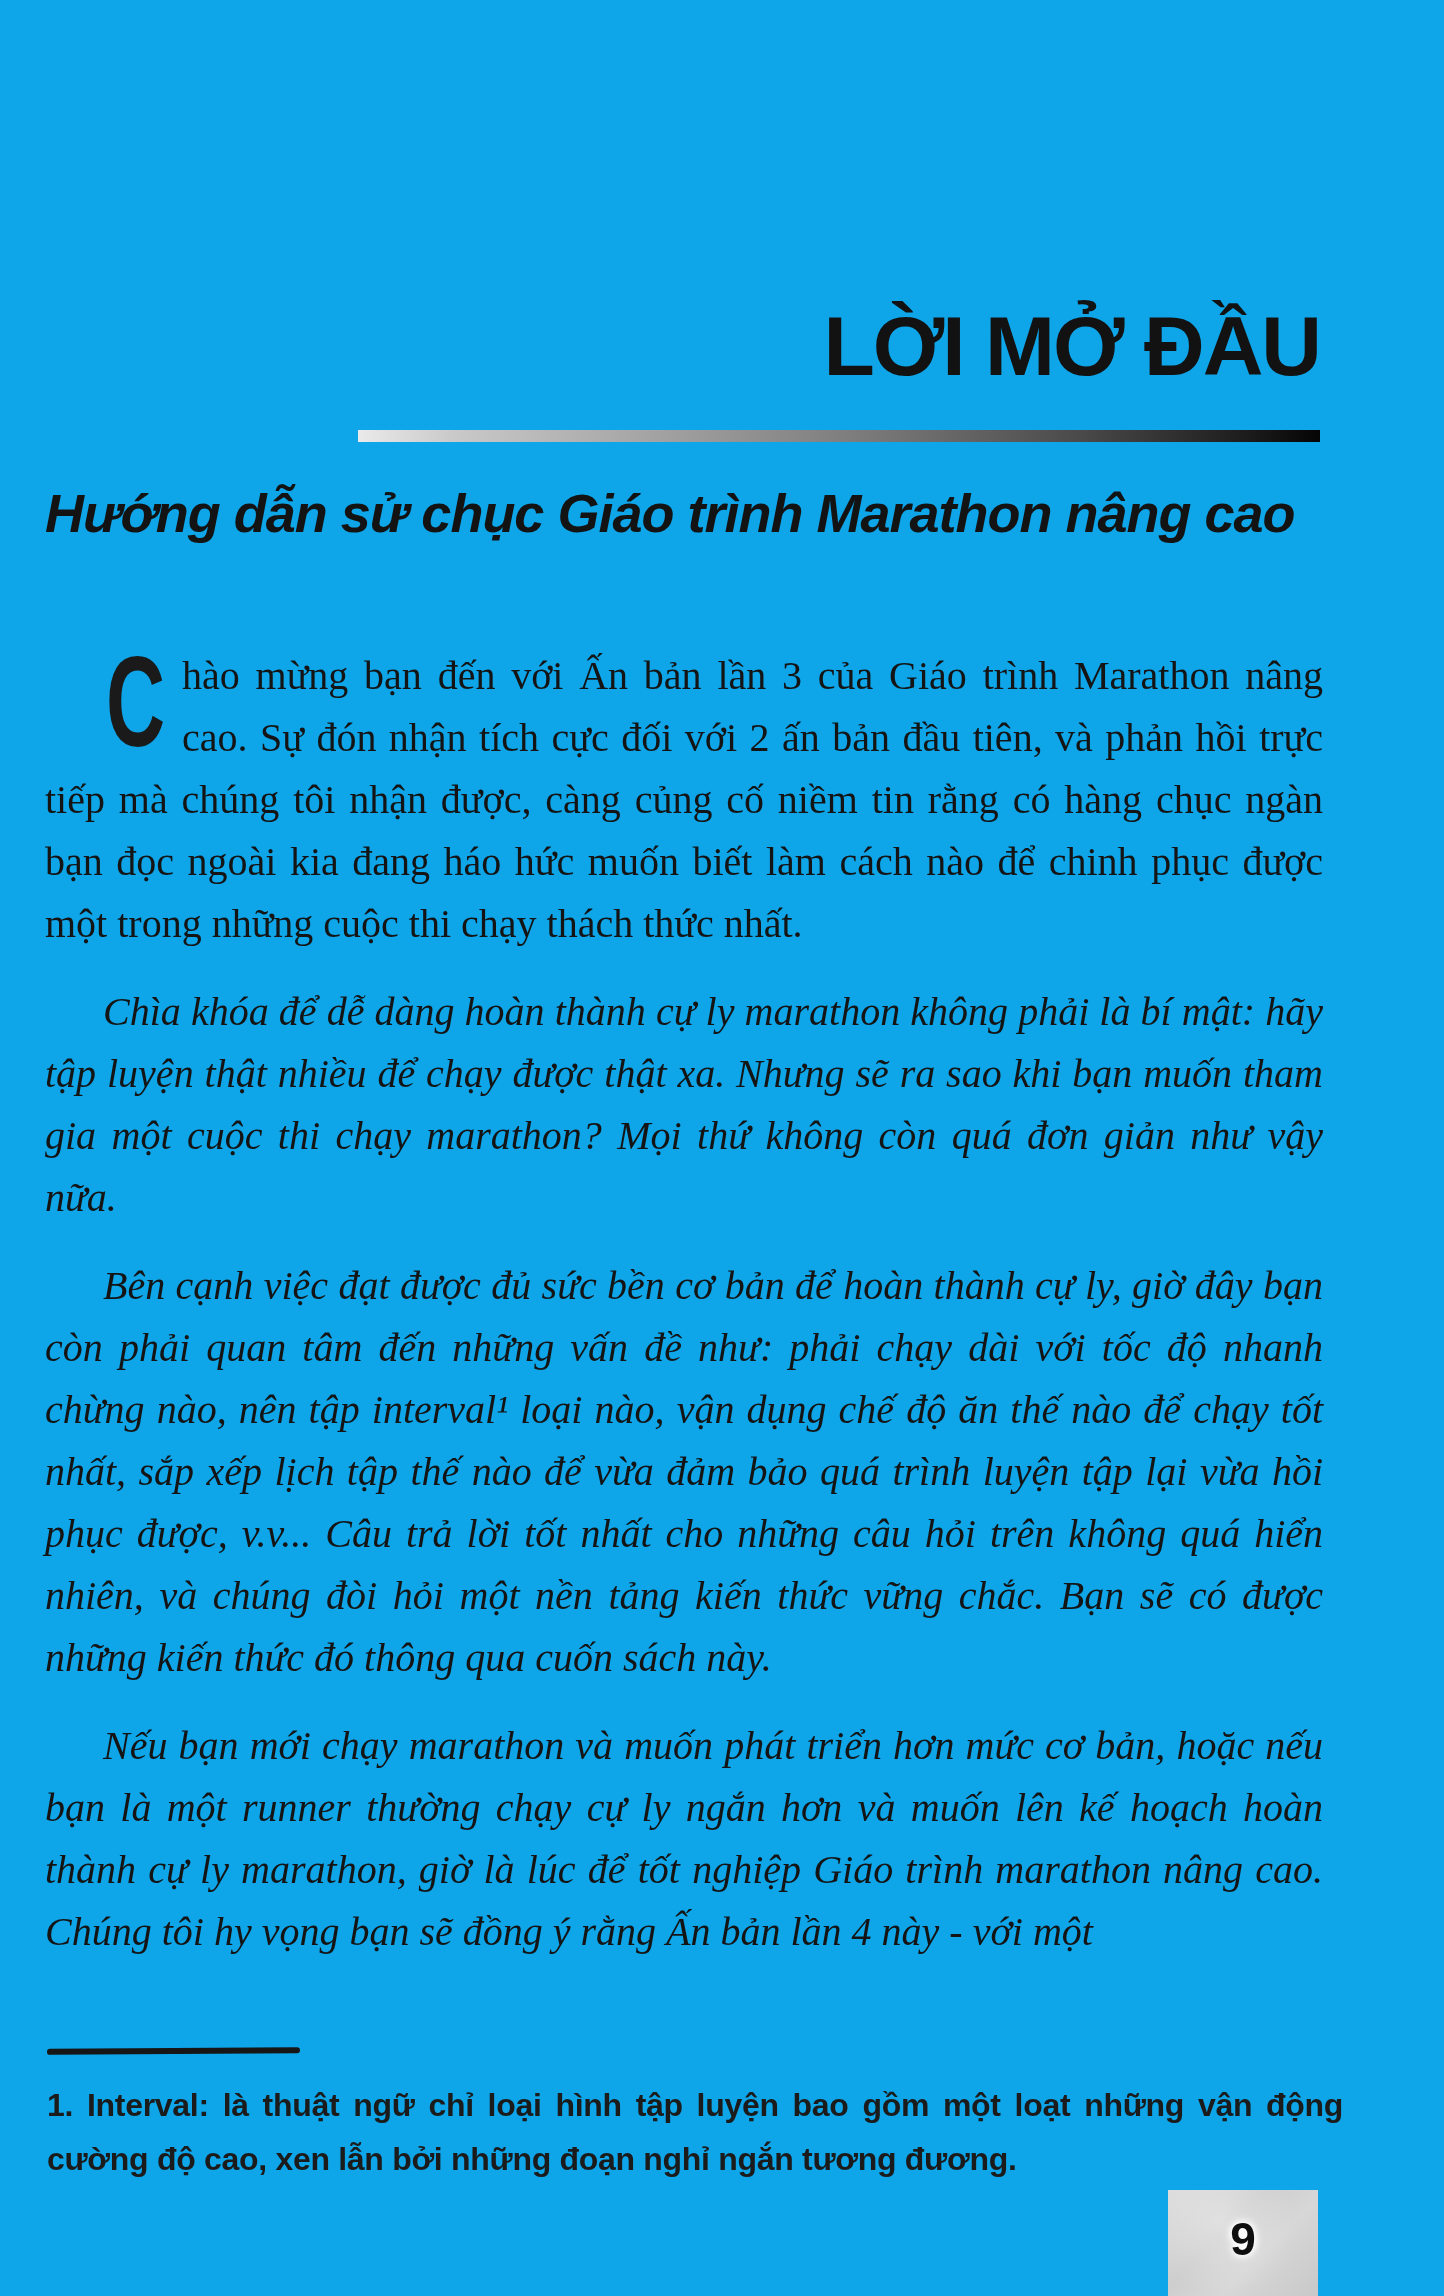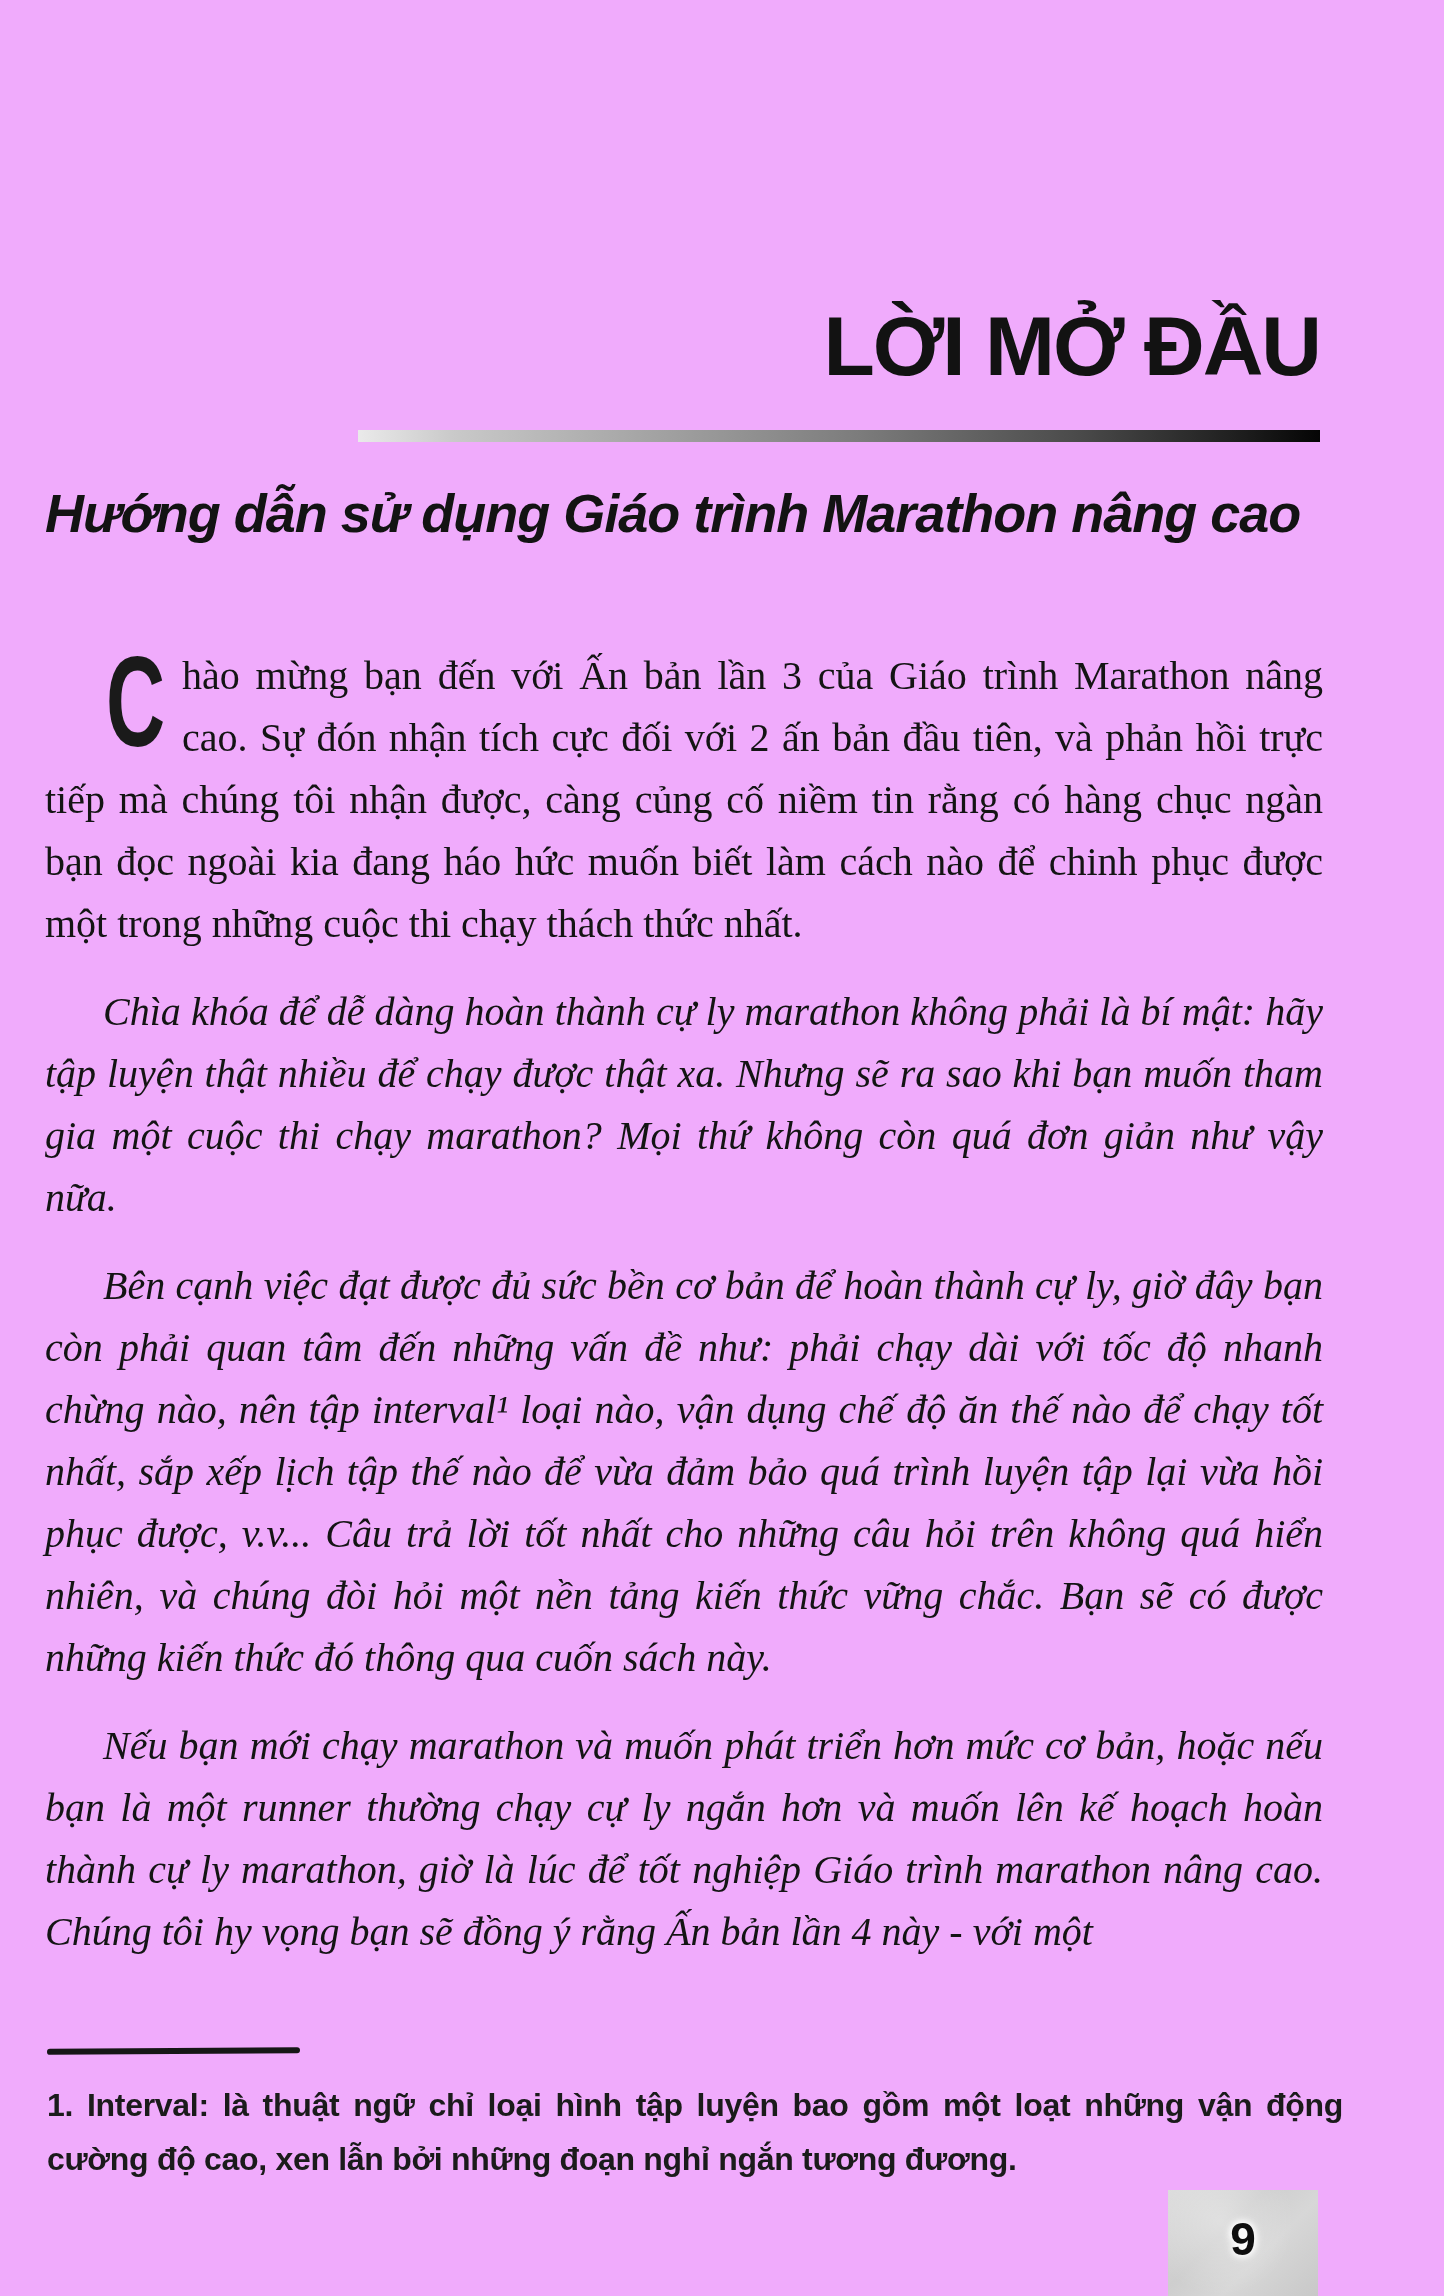--- a/index.html
+++ b/index.html
@@ -1,19 +1,19 @@
 <!DOCTYPE html>
 <html><head>
 <meta charset="utf-8">
 <style>
   html,body{margin:0;padding:0;background:#9a9a9a;}
   .page{
     position:relative;
     width:1444px;height:2296px;
-    background:#f0abfc;
+    background:#0ea5e9;
     color:#161616;
     overflow:hidden;
     font-family:"Liberation Serif", serif;
   }
   
   .title{
     position:absolute;
     top:296px;right:124px;
     margin:0;
     font-family:"Liberation Sans", sans-serif;
@@ -114,21 +114,21 @@
 </style>
 </head>
 <body>
 
 <div class="page">
 
   <h1 class="title">LỜI MỞ ĐẦU</h1>
 
   <div class="title-rule"></div>
 
-  <h2 class="subtitle">Hướng dẫn sử dụng Giáo trình Marathon nâng cao</h2>
+  <h2 class="subtitle">Hướng dẫn sử chục Giáo trình Marathon nâng cao</h2>
 
   <div class="body-block">
     <p class="para">
       <span class="dropcap">C</span><span>hào mừng bạn đến với Ấn bản lần 3 của Giáo trình Marathon nâng cao. Sự đón nhận tích cực đối với 2 ấn bản đầu tiên, và phản hồi trực tiếp mà chúng tôi nhận được, càng củng cố niềm tin rằng có hàng chục ngàn bạn đọc ngoài kia đang háo hức muốn biết làm cách nào để chinh phục được một trong những cuộc thi chạy thách thức nhất.</span>
     </p>
     <p class="para indent">Chìa khóa để dễ dàng hoàn thành cự ly marathon không phải là bí mật: hãy tập luyện thật nhiều để chạy được thật xa. Nhưng sẽ ra sao khi bạn muốn tham gia một cuộc thi chạy marathon? Mọi thứ không còn quá đơn giản như vậy nữa.</p>
     <p class="para indent">Bên cạnh việc đạt được đủ sức bền cơ bản để hoàn thành cự ly, giờ đây bạn còn phải quan tâm đến những vấn đề như: phải chạy dài với tốc độ nhanh chừng nào, nên tập interval¹ loại nào, vận dụng chế độ ăn thế nào để chạy tốt nhất, sắp xếp lịch tập thế nào để vừa đảm bảo quá trình luyện tập lại vừa hồi phục được, v.v... Câu trả lời tốt nhất cho những câu hỏi trên không quá hiển nhiên, và chúng đòi hỏi một nền tảng kiến thức vững chắc. Bạn sẽ có được những kiến thức đó thông qua cuốn sách này.</p>
     <p class="para indent">Nếu bạn mới chạy marathon và muốn phát triển hơn mức cơ bản, hoặc nếu bạn là một runner thường chạy cự ly ngắn hơn và muốn lên kế hoạch hoàn thành cự ly marathon, giờ là lúc để tốt nghiệp Giáo trình marathon nâng cao. Chúng tôi hy vọng bạn sẽ đồng ý rằng Ấn bản lần 4 này - với một</p>
   </div>
 

